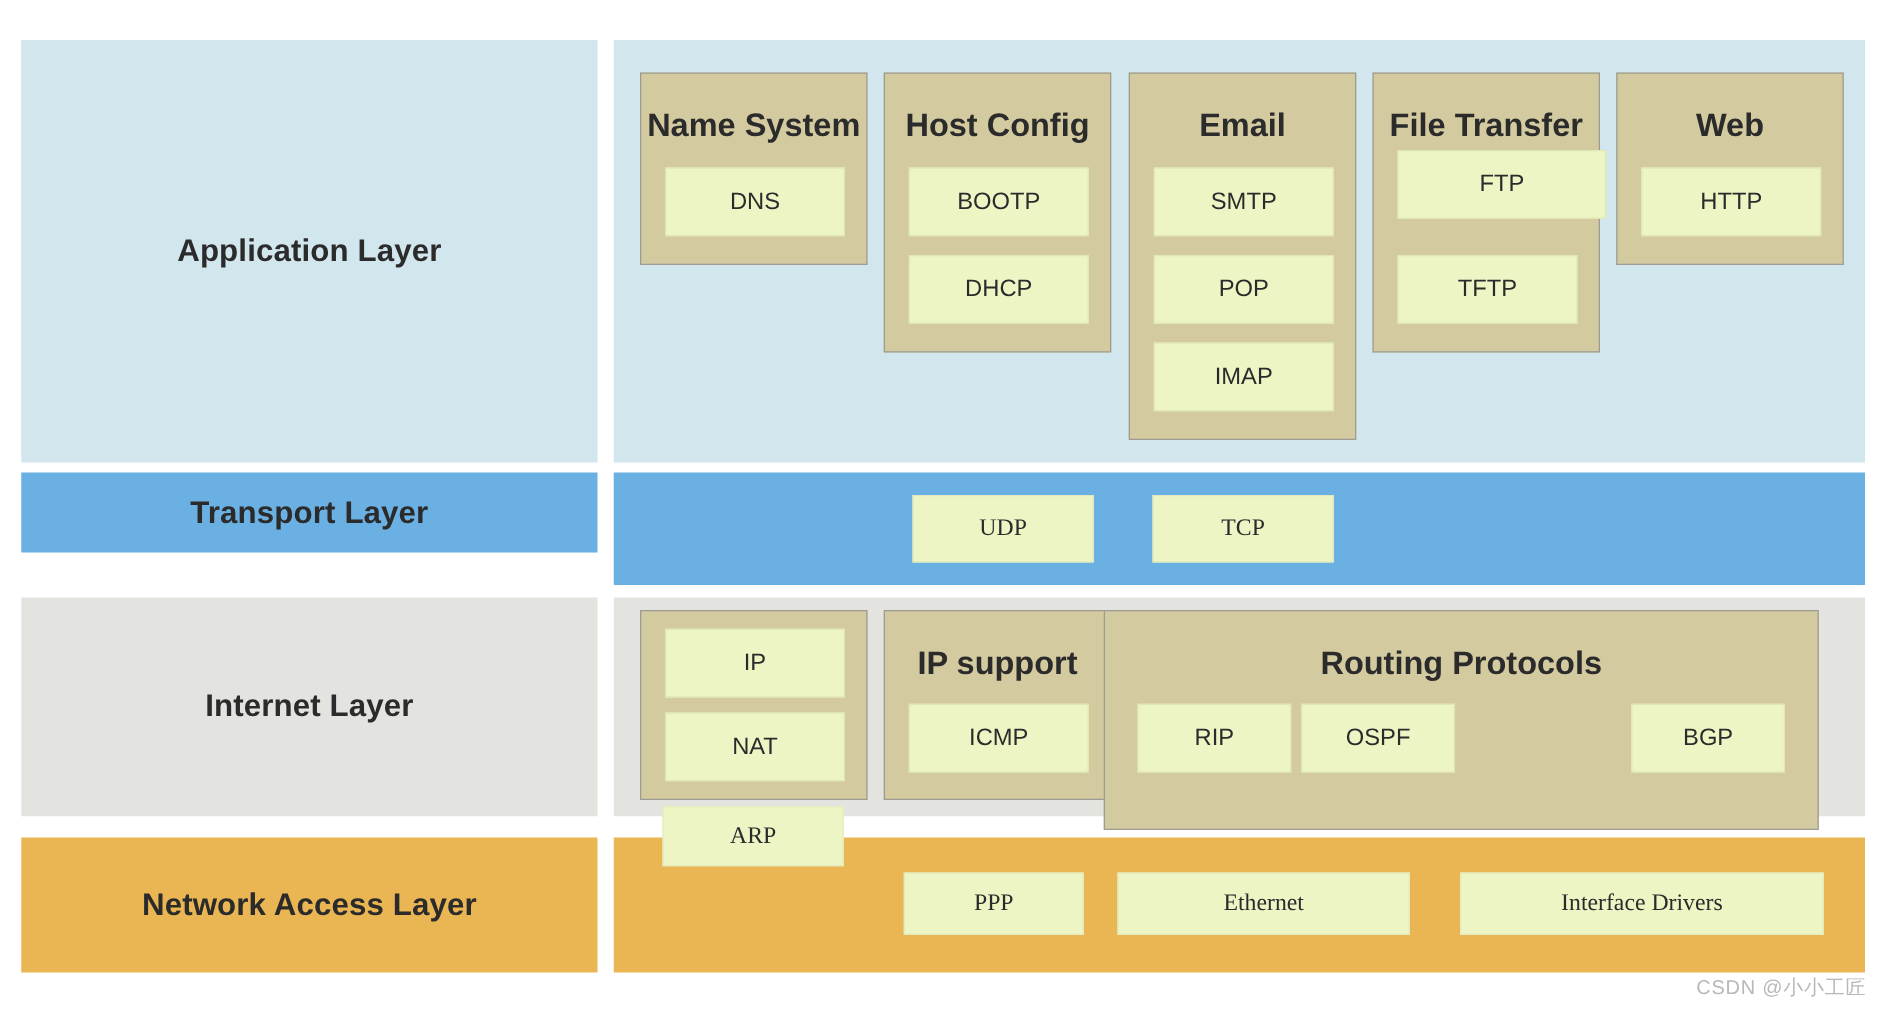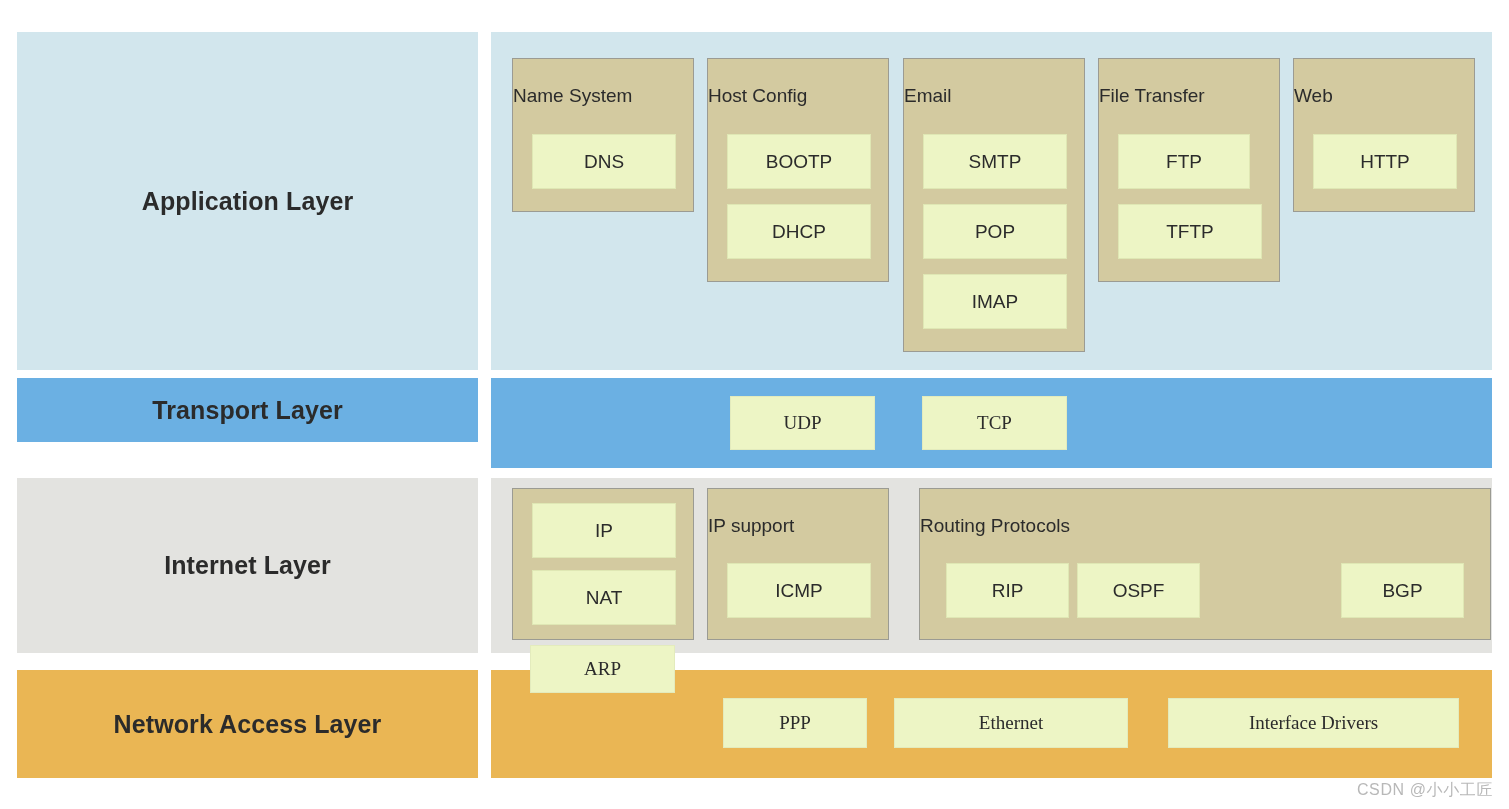--- a/index.html
+++ b/index.html
@@ -45,23 +45,23 @@
     position: absolute;
     box-sizing: border-box;
     background: #d3caa0;
     border: 1px solid #9b9b93;
     display: flex;
     flex-direction: column;
     align-items: center;
   }
   .group-title {
     color: #2b2b2b;
-    font-weight: normal;
-    font-size: 19px;
-    text-align: left;
+    font-weight: bold;
+    font-size: 26px;
+    text-align: center;
     width: 100%;
   }
   
   .chip {
     position: absolute;
     box-sizing: border-box;
     background: #edf5c5;
     border: 1px solid #dfe7b4;
     display: flex;
     align-items: center;
@@ -107,21 +107,21 @@
 
     <div class="group" style="left:412px; top:26px; width:182px; height:294px;">
       <div class="group-title" style="margin-top:26px;">Email</div>
       <div class="chip" style="left:19px; top:75px; width:144px; height:55px;">SMTP</div>
       <div class="chip" style="left:19px; top:145px; width:144px; height:55px;">POP</div>
       <div class="chip" style="left:19px; top:215px; width:144px; height:55px;">IMAP</div>
     </div>
 
     <div class="group" style="left:607px; top:26px; width:182px; height:224px;">
       <div class="group-title" style="margin-top:26px;">File Transfer</div>
-      <div class="chip" style="left:19px; top:75px; width:132px; height:55px;">FTP</div>
+      <div class="chip" style="left:19px; top:61px; width:167px; height:55px;">FTP</div>
       <div class="chip" style="left:19px; top:145px; width:144px; height:55px;">TFTP</div>
     </div>
 
     <div class="group" style="left:802px; top:26px; width:182px; height:154px;">
       <div class="group-title" style="margin-top:26px;">Web</div>
       <div class="chip" style="left:19px; top:75px; width:144px; height:55px;">HTTP</div>
     </div>
   </div>
 
   <div class="band band-label" style="left:17px; top:378px; width:461px; height:64px; background:#6bb0e3;">
@@ -142,21 +142,21 @@
     <div class="group" style="left:21px; top:10px; width:182px; height:152px;">
       <div class="chip" style="left:19px; top:14px; width:144px; height:55px;">IP</div>
       <div class="chip" style="left:19px; top:81px; width:144px; height:55px;">NAT</div>
     </div>
 
     <div class="group" style="left:216px; top:10px; width:182px; height:152px;">
       <div class="group-title" style="margin-top:26px;">IP support</div>
       <div class="chip" style="left:19px; top:74px; width:144px; height:55px;">ICMP</div>
     </div>
 
-    <div class="group" style="left:428px; top:10px; width:572px; height:152px;">
+    <div class="group" style="left:392px; top:10px; width:572px; height:176px;">
       <div class="group-title" style="margin-top:26px;">Routing Protocols</div>
       <div class="chip" style="left:26px; top:74px; width:123px; height:55px;">RIP</div>
       <div class="chip" style="left:157px; top:74px; width:123px; height:55px;">OSPF</div>
       <div class="chip" style="left:421px; top:74px; width:123px; height:55px;">BGP</div>
     </div>
   </div>
 
   <div class="band band-label" style="left:17px; top:670px; width:461px; height:108px; background:#eab654;">
     <span>Network Access Layer</span>
   </div>

